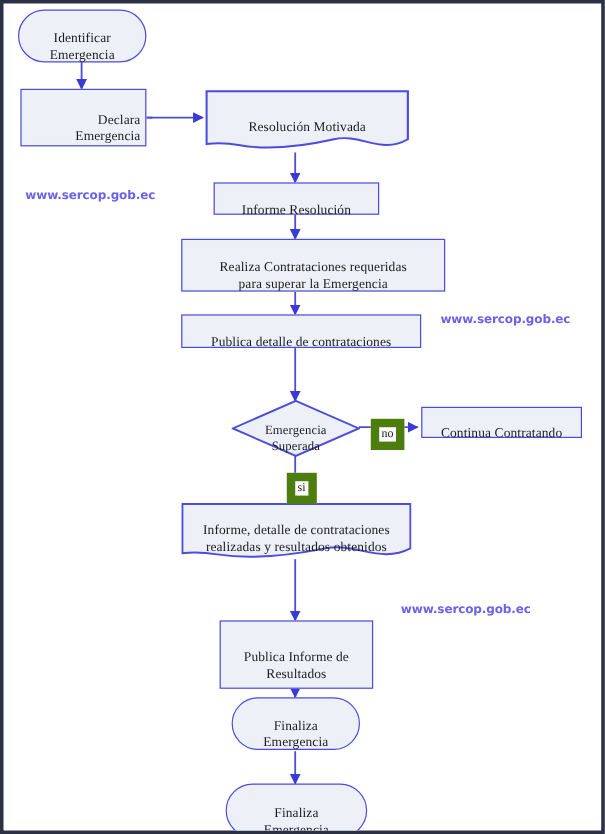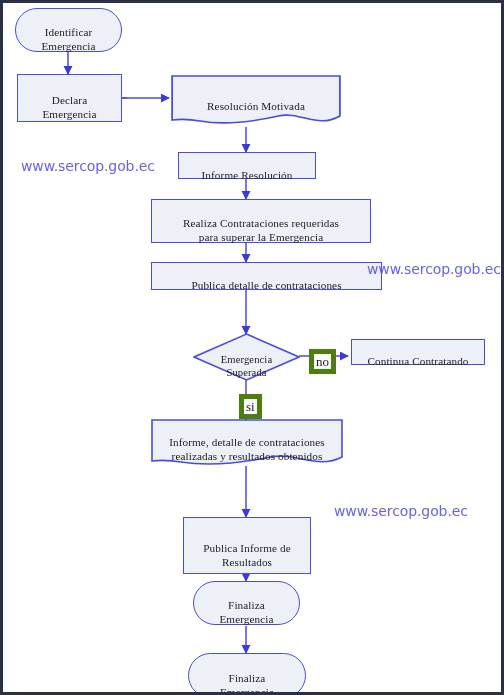--- a/index.html
+++ b/index.html
@@ -78,35 +78,35 @@
     position: absolute; left: 0; top: 0;
     width: 100%; height: 100%;
     z-index: -1;
   }
   .n-decision .txt { position: relative; z-index: 1; font-size: 10.6px; }
 
   
   .elabel {
     position: absolute;
     background: #fbfbfd;
-    border: 5px solid #4d7c0f;
+    border: 7px solid #4d7c0f;
     color: #1d1d1d;
-    font-size: 13px;
+    font-size: 10px;
     line-height: 1;
     padding: 1px 2px;
     z-index: 4;
   }
 
   
   .wm {
     position: absolute;
     color: #6a62e8;
     font-family: "DejaVu Sans", "Liberation Sans", sans-serif;
-    font-size: 14px;
-    font-weight: 400;
+    font-size: 10px;
+    font-weight: 700;
     letter-spacing: -.1px;
     white-space: nowrap;
     z-index: 5;
   }
 </style>
 </head>
 <body>
 
 <div id="page">
   <div id="canvas">
@@ -146,41 +146,41 @@
         <path d="M119,95 L124,95"></path>
       </g>
     </svg>
 
     <div class="node n-round" style="left:12px; top:5px; width:107px; height:44px;">
       <span class="txt" style="white-space:pre-line;">Identificar
 Emergencia</span>
     </div>
 
     <div class="node n-process" style="left:14px; top:71px; width:105px; height:48px;">
-      <span class="txt" style="white-space:pre-line;">Declara
+      <span class="txt" style="white-space:pre-line;text-align:right;">Declara
 Emergencia</span>
     </div>
 
     <div class="node n-doc" style="left:168px; top:72px; width:170px; height:53px;">
       <svg class="docbg" viewBox="0 0 152 53" preserveAspectRatio="none" xmlns="http://www.w3.org/2000/svg">
         <path d="M1,1 H151 V41 C131,54 116,36 96,41 C72,47 46,50 26,46 C16,44 8,44 1,45 Z" fill="#eef0f8" stroke="#4b4bdd" stroke-width="1.6"></path>
       </svg>
       <span class="txt" style="white-space:pre-line;">Resolución Motivada</span>
     </div>
 
     <div class="node n-process" style="left:175px; top:149px; width:138px; height:27px;">
       <span class="txt" style="white-space:pre-line;">Informe Resolución</span>
     </div>
 
     <div class="node n-process" style="left:148px; top:196px; width:220px; height:44px;">
       <span class="txt" style="white-space:pre-line;">Realiza Contrataciones requeridas
 para superar la Emergencia</span>
     </div>
 
-    <div class="node n-process" style="left:148px; top:259px; width:231px; height:28px;">
+    <div class="node n-process" style="left:148px; top:259px; width:200px; height:28px;">
       <span class="txt" style="white-space:pre-line;">Publica detalle de contrataciones</span>
     </div>
 
     <div class="node n-decision" style="left:190px; top:330px; width:107px; height:48px;">
       <svg class="dbg" viewBox="0 0 107 48" preserveAspectRatio="none" xmlns="http://www.w3.org/2000/svg">
         <polygon points="53.5,1 106,24 53.5,47 1,24" fill="#eef0f8" stroke="#4b4bdd" stroke-width="1.6"></polygon>
       </svg>
       <span class="txt" style="white-space:pre-line;">Emergencia
 Superada</span>
     </div>

